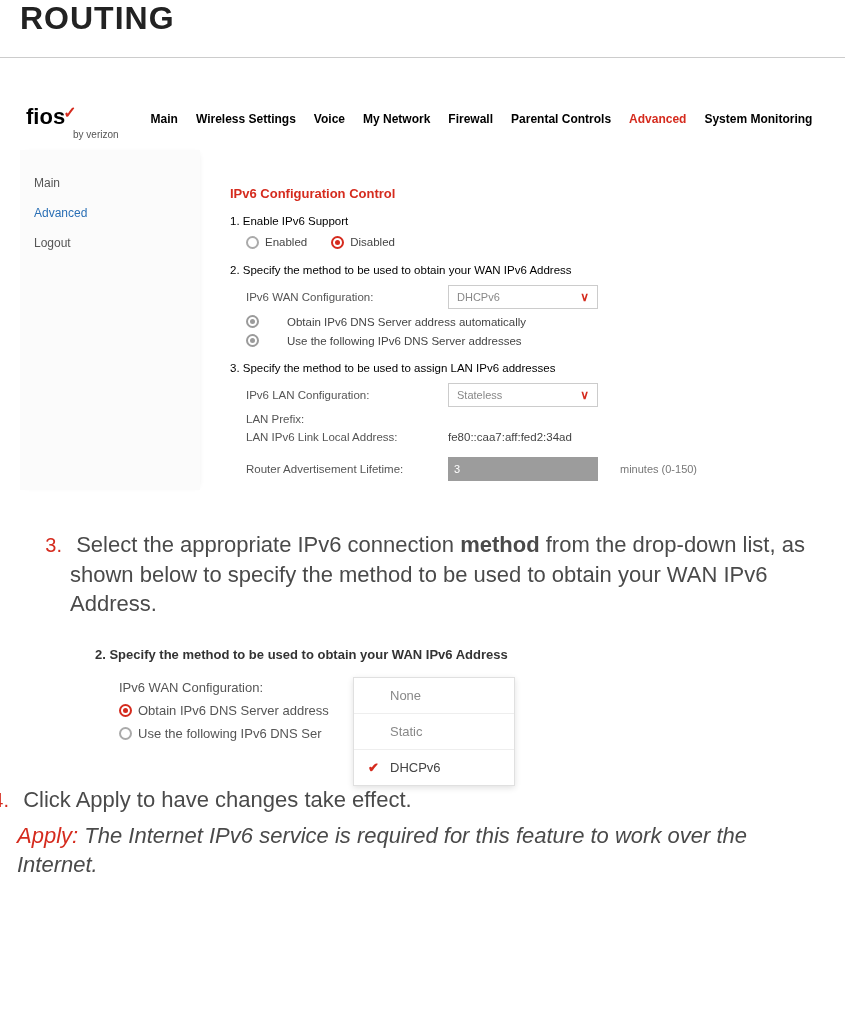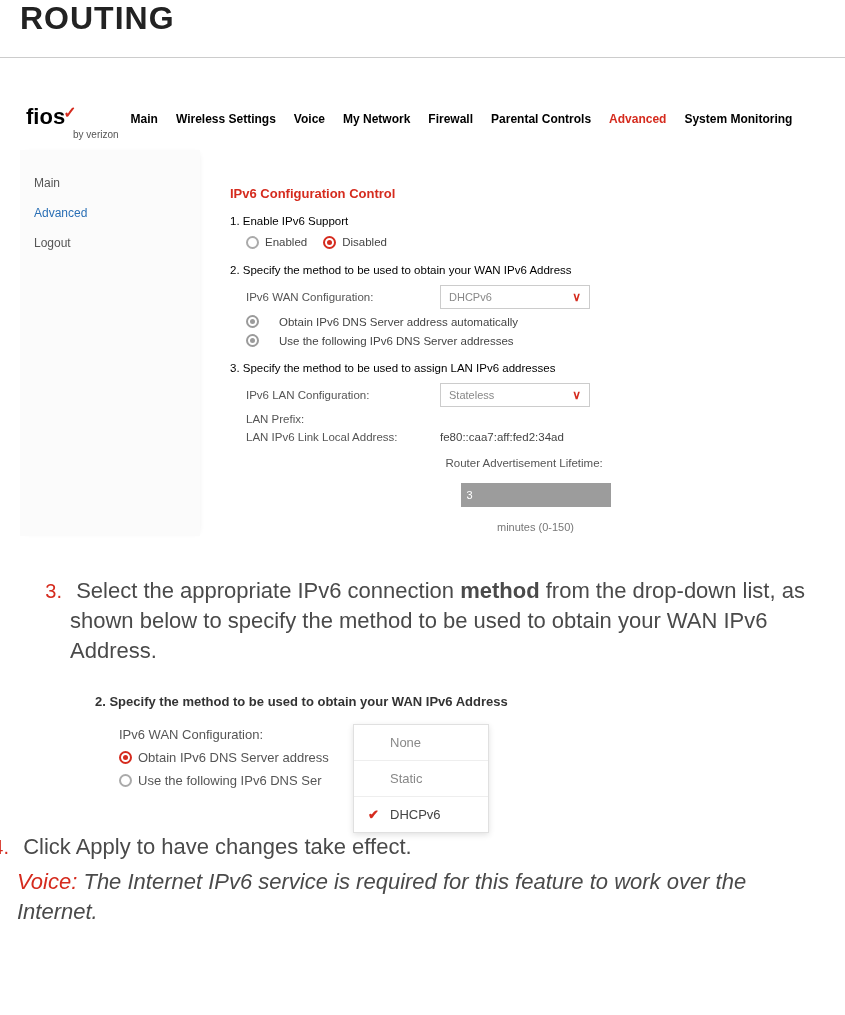--- a/index.html
+++ b/index.html
@@ -21,21 +21,21 @@
   }
   .shot1 {
     margin: 40px 20px 30px 20px;
     border: 0;
     padding: 8px 0 0 0;
     position: relative;
   }
   .topbar {
     display: flex;
     align-items: flex-start;
-    gap: 4px;
+    gap: 24px;
     padding: 0 0 10px 0;
   }
   .logo-block {
     padding: 0 8px 0 6px;
   }
   .logo-fios {
     font-size: 22px;
     font-weight: bold;
     color: #000;
     line-height: 1;
@@ -97,21 +97,21 @@
   }
   .subhead {
     font-weight: normal;
     font-size: 11.5px;
     margin: 12px 0 6px 0;
     color: #000;
   }
   .row {
     display: flex;
     align-items: center;
-    gap: 14px;
+    gap: 22px;
     padding: 3px 0 3px 16px;
     font-size: 11.5px;
     color: #444;
   }
   .lbl { width: 180px; color: #555; }
   .radio {
     width: 13px; height: 13px; border-radius: 50%;
     border: 2px solid #aaa; display: inline-block; vertical-align: middle;
     margin-right: 6px; position: relative;
   }
@@ -187,21 +187,21 @@
     align-items: center;
     padding: 4px 0 4px 24px;
     color: #555;
     font-size: 13px;
   }
   .shot2 .lbl2 { width: 210px; }
   .dropdown {
     position: absolute;
     left: 258px;
     top: 30px;
-    width: 136px;
+    width: 162px;
     background: #fff;
     border: 1px solid #e0e0e0;
     box-shadow: 0 2px 6px rgba(0,0,0,0.12);
     font-size: 13px;
   }
   .dropdown .opt {
     padding: 10px 14px;
     color: #888;
     border-bottom: 1px solid #eee;
     display: flex;
@@ -280,21 +280,21 @@
           <span class="caret">∨</span>
         </span>
       </div>
       <div class="row">
           <span class="lbl">LAN Prefix:</span>
         </div>
       <div class="row">
         <span class="lbl">LAN IPv6 Link Local Address:</span>
         <span>fe80::caa7:aff:fed2:34ad</span>
       </div>
-      <div class="row" style="margin-top:8px;flex-direction:column;">
+      <div class="row" style="margin-top:8px;">
         <span class="lbl">Router Advertisement Lifetime:</span>
         <input class="inputgrey" value="3" style="">
         <span class="minutes">minutes (0-150)</span>
       </div>
     </div>
   </div>
 </div>
 
 <div class="instructions">
   <div class="instr-block">
@@ -332,15 +332,15 @@
       </div>
   </div>
 </div>
 
 <div class="instructions" style="padding-top:30px;padding-left:17px;">
   <div class="instr-block" style="margin-bottom:6px;">
     <span class="num">4.</span>
     <span>Click Apply to have changes take effect.</span>
   </div>
   <div style="padding-left:0px;">
-    <span class="note-label">Voice:</span><span class="note-body"> The Internet IPv6 service is required for this feature to work over the Internet.</span>
+    <span class="note-label">Apply:</span><span class="note-body"> The Internet IPv6 service is required for this feature to work over the Internet.</span>
   </div>
 </div>
 
 </body></html>

